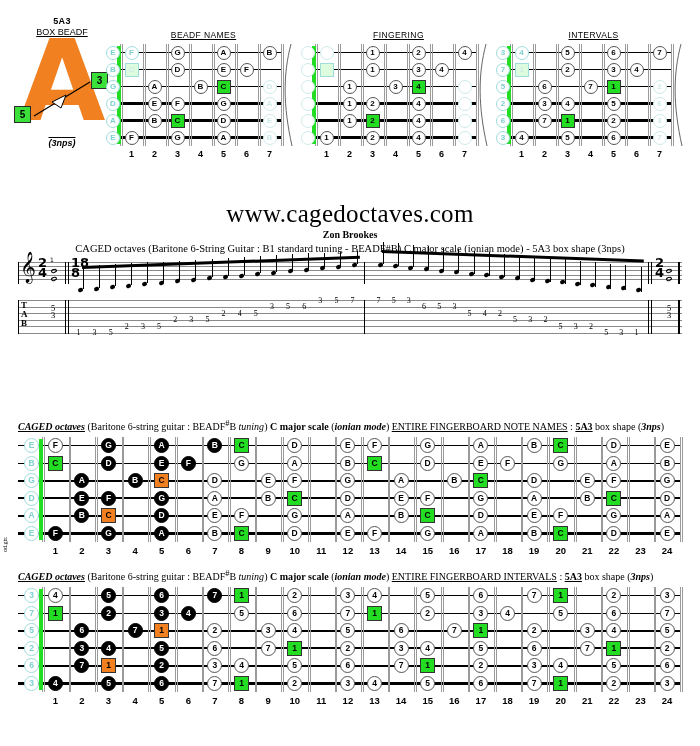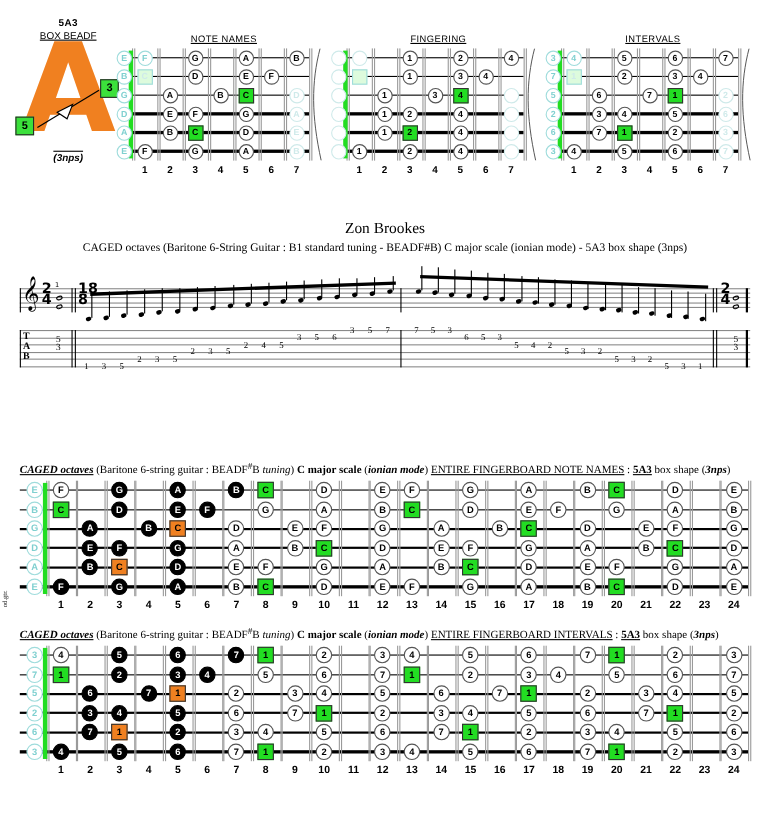--- a/index.html
+++ b/index.html
@@ -66,21 +66,21 @@
   .nm.filled  { background:#000; border:1px solid #000; color:#fff; }
   .nm.green   { background:#22DD22; border:1px solid #333; color:#000; border-radius:0; }
   .nm.orange  { background:#F08020; border:1px solid #333; color:#000; border-radius:0; }
   .nm.faded   { background:#fff; border:1px solid #9fdcdc; color:#7fd0d0; }
   .nm.ghost   { background:#fff; border:1px solid #cfeaea; color:#cfeaea; }
   .nm.fadedgreen { background:#ddfbdd; border:1px solid #9fdcdc; color:#cfeaea; border-radius:0; }
 
   
   #title-block { position:absolute; left:0; top:200px; width:700px; text-align:center; }
   #site-url { font-family:"Liberation Serif", serif; font-size:25px; letter-spacing:.3px; }
-  #author { font-family:"Liberation Serif", serif; font-size:14px; font-weight:normal; margin-top:1px; }
+  #author { font-family:"Liberation Serif", serif; font-size:10px; font-weight:bold; margin-top:1px; }
   #subtitle { font-family:"Liberation Serif", serif; font-size:10.5px; margin-top:3px; }
 
   
   #notation { position:absolute; left:0; top:252px; width:700px; height:115px; }
   #notation .hline { position:absolute; background:#8a8a8a; height:1px; }
   #notation .vbar { position:absolute; background:#000; }
   .clef { position:absolute; font-family:"DejaVu Sans", sans-serif; }
   .tabtxt { position:absolute; font-family:"Liberation Serif", serif; font-weight:bold; }
   .tabnum { position:absolute; font-family:"Liberation Serif", serif; font-size:8px; color:#000; text-align:center; }
   .notehead { position:absolute; width:5px; height:3.6px; background:#000; border-radius:50%; transform:rotate(-18deg); }
@@ -116,21 +116,21 @@
         <line x1="22" y1="76" x2="78" y2="42" stroke="#000" stroke-width="1.1"></line>
         <polygon points="40,62 54,55 49,68" fill="#ffffff" stroke="#000" stroke-width="1"></polygon>
       </svg>
       <div class="nut-badge" id="badge-3">3</div>
       <div class="nut-badge" id="badge-5">5</div>
     </div>
     <div class="bs-nps">(3nps)</div>
   </div>
 
   <div class="small-board" id="sb0" style="left:112px;">
-    <div class="sb-title">NOTE NAMES</div>
+    <div class="sb-title">BEADF NAMES</div>
     <div class="sb-grid fb" style="width: 183px; height: 120px;">
         <div class="string-line" style="top: 8.1px; height: 0.8px; width: 169px;"></div>
         <div class="string-line" style="top: 24.89px; height: 1.22px; width: 169px;"></div>
         <div class="string-line" style="top: 41.68px; height: 1.64px; width: 169px;"></div>
         <div class="string-line" style="top: 58.47px; height: 2.06px; width: 169px;"></div>
         <div class="string-line" style="top: 75.26px; height: 2.48px; width: 169px;"></div>
         <div class="string-line" style="top: 92.05px; height: 2.9px; width: 169px;"></div>
         <div class="fret-line" style="left: 8px; width: 1px; height: 102px; background: rgb(154, 154, 154);"></div>
         <div class="fret-line" style="left: 9.6px; width: 1px; height: 102px; background: rgb(154, 154, 154);"></div>
         <div class="fret-line" style="left: 31px; width: 1px; height: 102px; background: rgb(154, 154, 154);"></div>
@@ -322,20 +322,21 @@
         <div class="fretnum" style="left: 123px; width: 23px; top: 105px; font-size: 9px;">6</div>
         <div class="fretnum" style="left: 146px; width: 23px; top: 105px; font-size: 9px;">7</div>
         <svg width="16" height="102" class="cut" style="left: 167px; top: 0px;">
           <path d="M 12 0 C 4 30.599999999999998 4 61.199999999999996 13 102" stroke="#555" fill="none" stroke-width="0.9"></path>
         </svg>
       </div>
   </div>
 </div>
 
 <div id="title-block">
+  <div id="site-url">www.cagedoctaves.com</div>
   <div id="author">Zon Brookes</div>
   <div id="subtitle">CAGED octaves (Baritone 6-String Guitar : B1 standard tuning - BEADF#B) C major scale (ionian mode) - 5A3 box shape (3nps)</div>
 </div>
 
 <div id="notation">
   <div id="odgtr">od.gtr.</div>
   <div id="notation-layer">
       <div class="hline" style="left: 18px; top: 10px; width: 664px;"></div>
       <div class="hline" style="left: 18px; top: 14.2px; width: 664px;"></div>
       <div class="hline" style="left: 18px; top: 18.4px; width: 664px;"></div>

